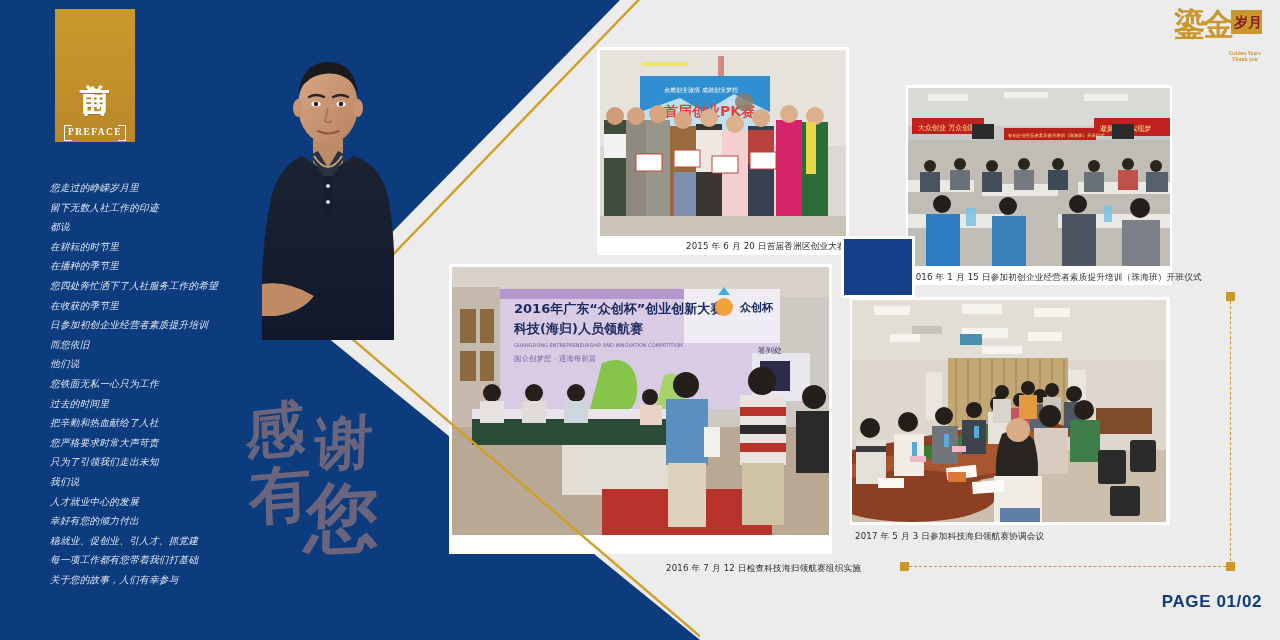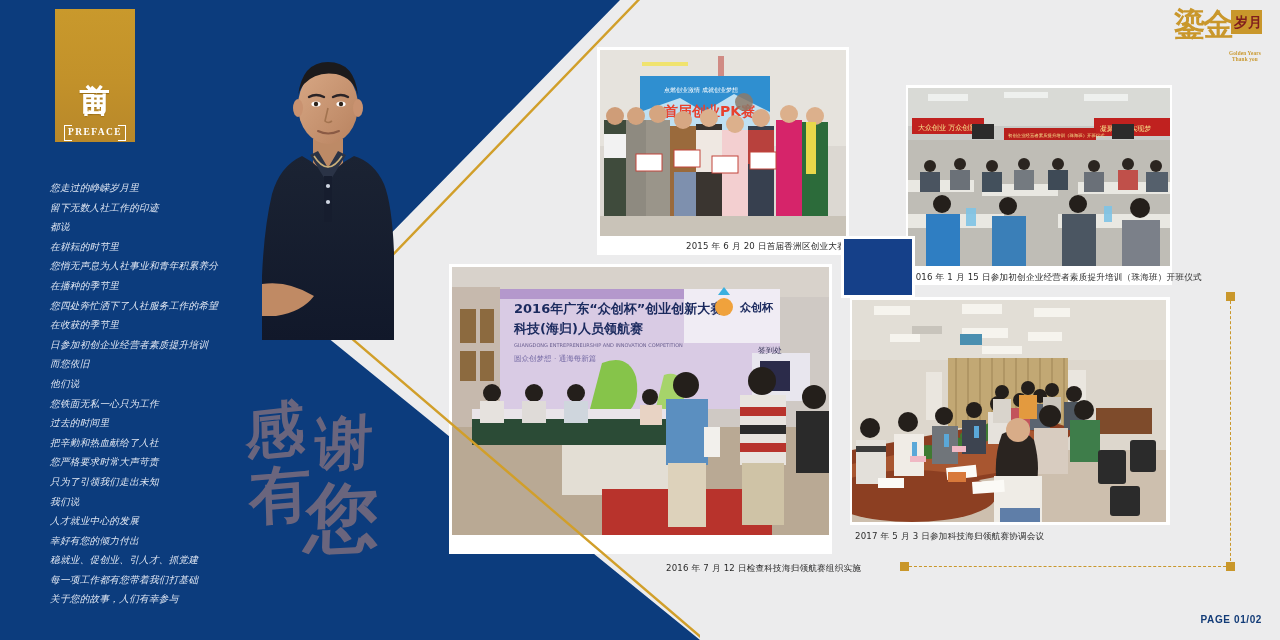--- a/index.html
+++ b/index.html
@@ -118,23 +118,22 @@
     border-left:1.4px dashed #c9972b;z-index:6;
   }
   .dash-h{
     position:absolute;right:49px;top:566px;width:327px;height:0;
     border-top:1.4px dashed #c9972b;z-index:6;
   }
   .dot{position:absolute;width:9px;height:9px;background:#c9972b;z-index:7;}
 
   .pagenum{
     position:absolute;right:18px;top:592px;color:#123b77;
-    font-size:10px;font-weight:700;letter-spacing:.6px;z-index:9;
+    font-size:17px;font-weight:700;letter-spacing:.6px;z-index:9;
     font-family:"Liberation Sans","DejaVu Sans",sans-serif;
-    margin-top:22px;
   }
 </style>
 </head>
 <body>
 
 <div id="page">
 
   <div class="navy-panel"></div>
 
   <svg class="goldsvg" width="700" height="640" style="z-index:4;">
@@ -148,21 +147,20 @@
       <span class="preface-en">PREFACE</span>
       <span class="brk r"></span>
     </div>
   </div>
 
   <div class="poem" id="poem">
       <div>您走过的峥嵘岁月里</div>
       <div>留下无数人社工作的印迹</div>
       <div>都说</div>
       <div>在耕耘的时节里</div>
-      <div>您悄无声息为人社事业和青年积累养分</div>
       <div>在播种的季节里</div>
       <div>您四处奔忙洒下了人社服务工作的希望</div>
       <div>在收获的季节里</div>
       <div>日参加初创企业经营者素质提升培训</div>
       <div>而您依旧</div>
       <div>他们说</div>
       <div>您铁面无私一心只为工作</div>
       <div>过去的时间里</div>
       <div>把辛勤和热血献给了人社</div>
       <div>您严格要求时常大声苛责</div>

